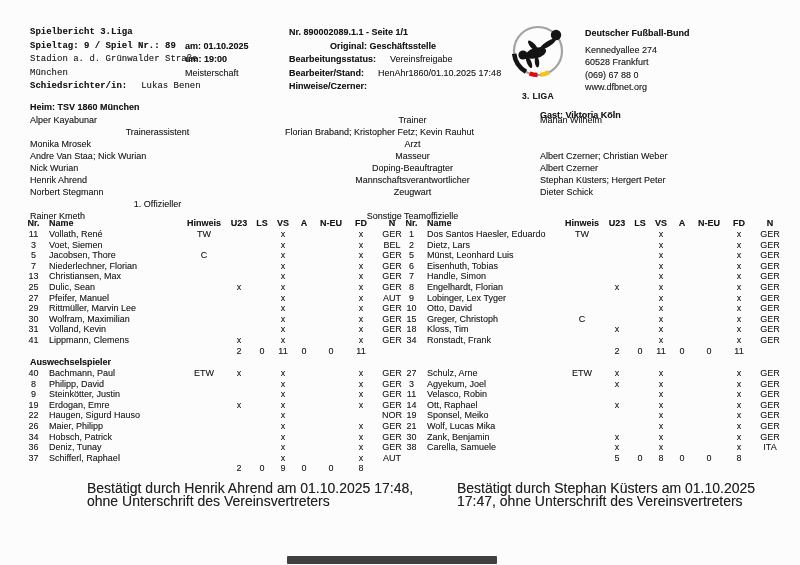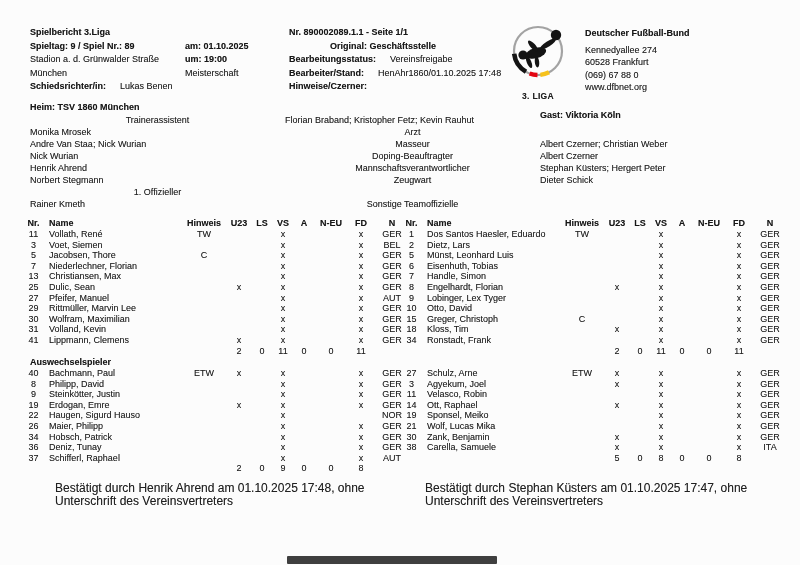--- a/index.html
+++ b/index.html
@@ -7,21 +7,21 @@
     position:relative;width:800px;height:565px;overflow:hidden;
     background:#fcfcfc;color:#212121;
     font-family:"Liberation Sans","DejaVu Sans",sans-serif;
     font-size:9px;line-height:13.5px;
     text-shadow:0 0 .4px rgba(0,0,0,.35);
   }
   .b{font-weight:bold;color:#161616;}
   .blk{position:absolute;}
   .lbl{margin-right:14px;}
   
-  #match-info{left:30px;top:26px;}
+  #match-info{left:30px;top:26px;font-family:Liberation Mono, monospace;}
   #schedule{left:185px;top:39.5px;}
   #doc-meta{left:289px;top:26px;}
   #doc-meta .indent{margin-left:41px;}
   #org{left:585px;top:27px;line-height:12.5px;}
   #org .orgname{margin-bottom:4px;}
   #logo{left:506px;top:24px;width:64px;text-align:center;}
   #logo .logotext{font-weight:bold;font-size:8.5px;margin-top:-1px;letter-spacing:.3px;}
   
   #home-header{left:30px;top:101px;}
   #guest-header{left:540px;top:101px;margin-top:8px;}
@@ -36,21 +36,21 @@
   #tbl-home-subs{left:26px;top:368px;}
   #tbl-guest-subs{left:404px;top:368px;}
   .trow{display:grid;grid-template-columns:16px 140px 44px 26px 20px 22px 20px 34px 26px 36px;
         height:10.6px;line-height:10.6px;}
   .trow span{overflow:hidden;white-space:nowrap;}
   .c-nr{text-align:center;padding-right:1px;}
   .c-name{text-align:left;padding-left:7px;}
   .c-hw,.c-u23,.c-ls,.c-vs,.c-a,.c-neu,.c-fd,.c-n{text-align:center;}
   .thead{height:12px;line-height:12px;}
   
-  .confirm{position:absolute;width:335px;line-height:13px;font-size:12px;}
+  .confirm{position:absolute;width:335px;line-height:13px;font-size:14px;margin-left:32px;}
   #confirm-home{left:55px;top:482px;}
   #confirm-guest{left:425px;top:482px;}
   
   #scan-bar{position:absolute;left:287px;top:556px;width:210px;height:8px;
             background:#3f3f3f;border-radius:1px;}
 </style>
 </head>
 <body>
 
 <div class="page">
@@ -109,20 +109,25 @@
     <div>60528 Frankfurt</div>
     <div>(069) 67 88 0</div>
     <div>www.dfbnet.org</div>
   </div>
 
   <div class="blk b" id="home-header">Heim: TSV 1860 München</div>
   <div class="blk b" id="guest-header">Gast: Viktoria Köln</div>
 
   <div class="blk" id="staff-grid">
 
+      <div class="staffrow">
+        <span>Alper Kayabunar</span>
+        <span class="role">Trainer</span>
+        <span>Marian Wilhelm</span>
+      </div>
 
       <div class="staffrow">
         <span class="role">Trainerassistent</span>
         <span>Florian Braband; Kristopher Fetz; Kevin Rauhut</span>
       </div>
 
       <div class="staffrow">
         <span>Monika Mrosek</span>
         <span class="role">Arzt</span>
         <span></span>

